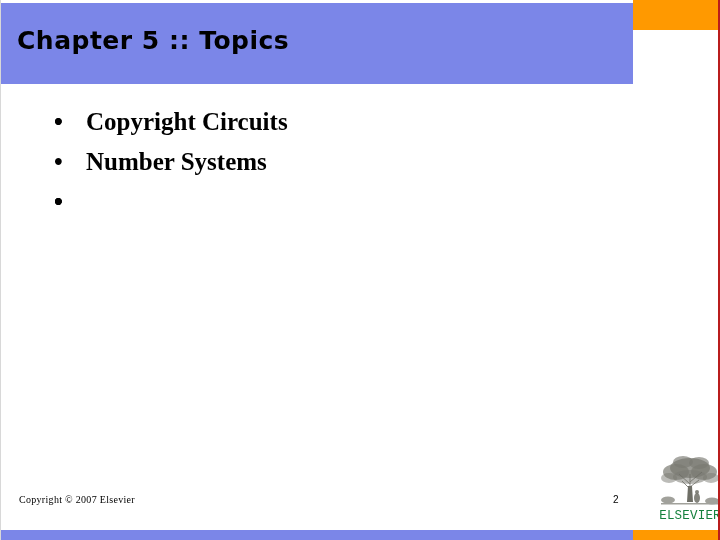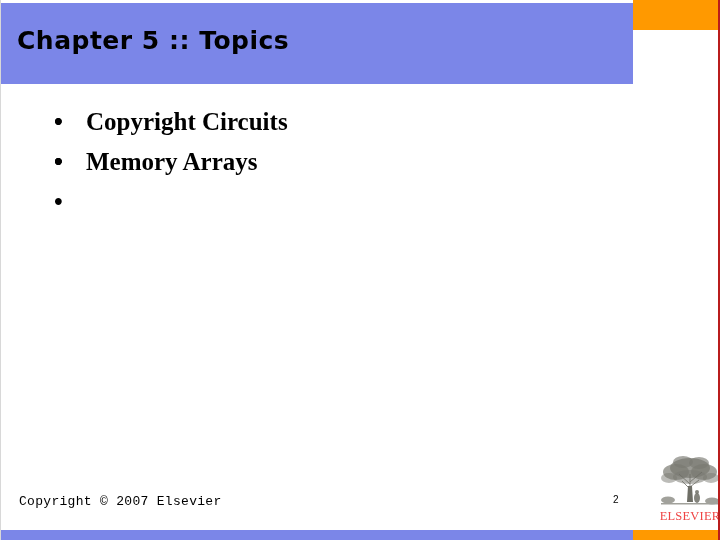--- a/index.html
+++ b/index.html
@@ -88,22 +88,22 @@
     font-size: 25px;
     line-height: 40px;
     color: #000000;
   }
 
   
   #footer-copyright {
     position: absolute;
     left: 18px;
     top: 494px;
-    font-family: Liberation Mono, monospace;
-    font-size: 13px;
+    font-family: Liberation Serif, serif;
+    font-size: 10px;
     color: #000000;
     white-space: nowrap;
     letter-spacing: 0.3px;
   }
 
   #footer-pagenum {
     position: absolute;
     left: 612px;
     top: 494px;
     font-family: "Liberation Sans", sans-serif;
@@ -129,25 +129,25 @@
     width: 62px;
     height: 58px;
   }
 
   #elsevier-wordmark {
     position: absolute;
     left: 0px;
     top: 57px;
     width: 62px;
     height: 14px;
-    font-family: Liberation Serif, serif;
+    font-family: Liberation Mono, monospace;
     font-size: 12.5px;
     line-height: 14px;
     letter-spacing: 0.2px;
-    color: #ef4444;
+    color: #15803d;
     text-align: center;
     white-space: nowrap;
   }
 
   
   #bottom-blue-bar {
     position: absolute;
     left: 0px;
     top: 530px;
     width: 632px;
@@ -178,27 +178,27 @@
   <ul id="bullet-list">
     <li>
       <span class="bullet-dot">•</span>
     </li>
     <li>
       <span class="bullet-dot">•</span>
       <span>Copyright Circuits</span>
     </li>
     <li>
       <span class="bullet-dot">•</span>
-    </li>
-    <li>
-      <span class="bullet-dot">•</span>
-    </li>
-    <li>
-      <span class="bullet-dot">•</span>
-      <span>Memory Arrays</span>
+      <span>Number Systems</span>
+    </li>
+    <li>
+      <span class="bullet-dot">•</span>
+    </li>
+    <li>
+      <span class="bullet-dot">•</span>
     </li>
     <li>
       <span class="bullet-dot">•</span>
     </li>
   </ul>
 
   <div id="footer-copyright">Copyright © 2007 Elsevier</div>
 
   <div id="footer-pagenum">2</div>
 

